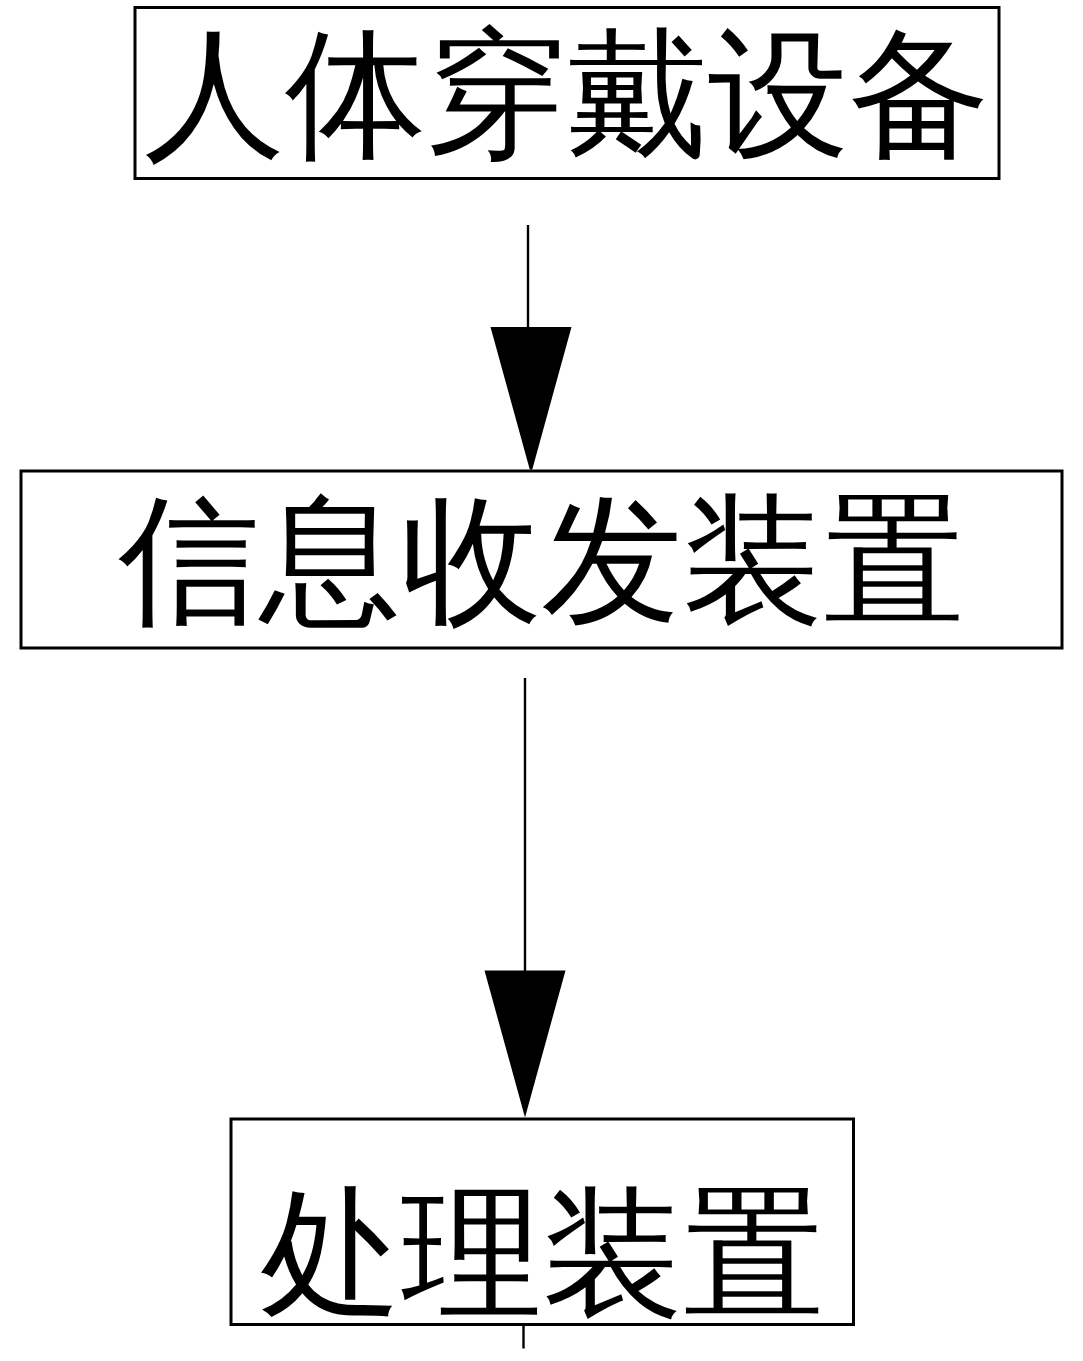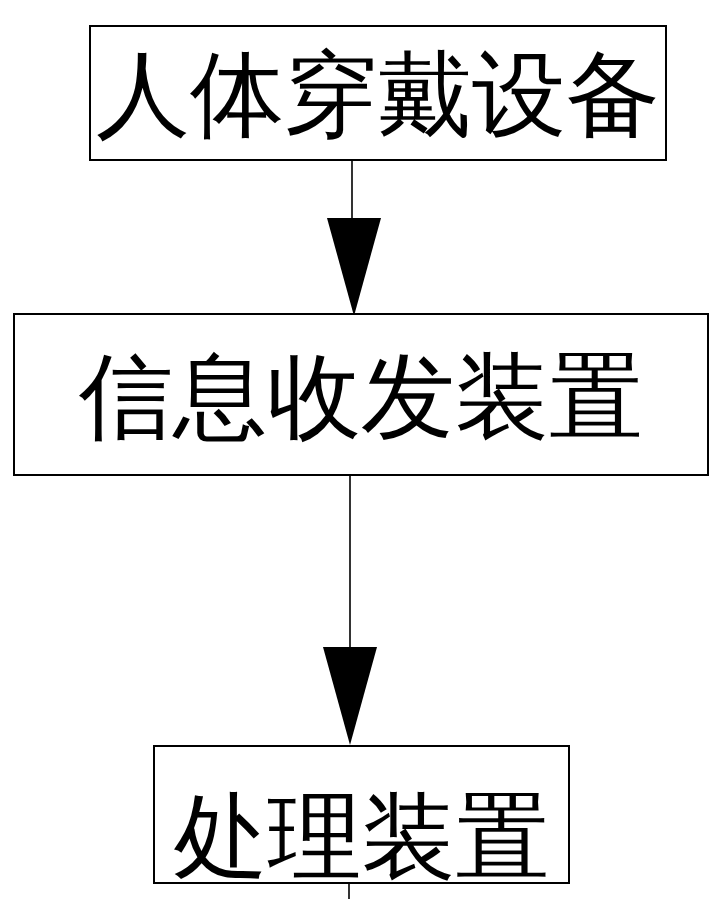--- a/index.html
+++ b/index.html
@@ -33,29 +33,29 @@
     justify-content: center;
     text-align: center;
     color: #000000;
     font-size: 94px;
     line-height: 1;
     white-space: nowrap;
     letter-spacing: 0px;
   }
   .node-1 {
     left: 89px;
-    top: 25px;
+    top: 4px;
     width: 578px;
-    height: 136px;
+    height: 116px;
   }
   .node-2 {
     left: 13px;
     top: 313px;
     width: 696px;
-    height: 163px;
+    height: 120px;
     justify-content: center;
   }
   .node-3 {
     left: 153px;
     top: 745px;
     width: 417px;
     height: 139px;
     align-items: flex-end;
   }
   .node-label {

